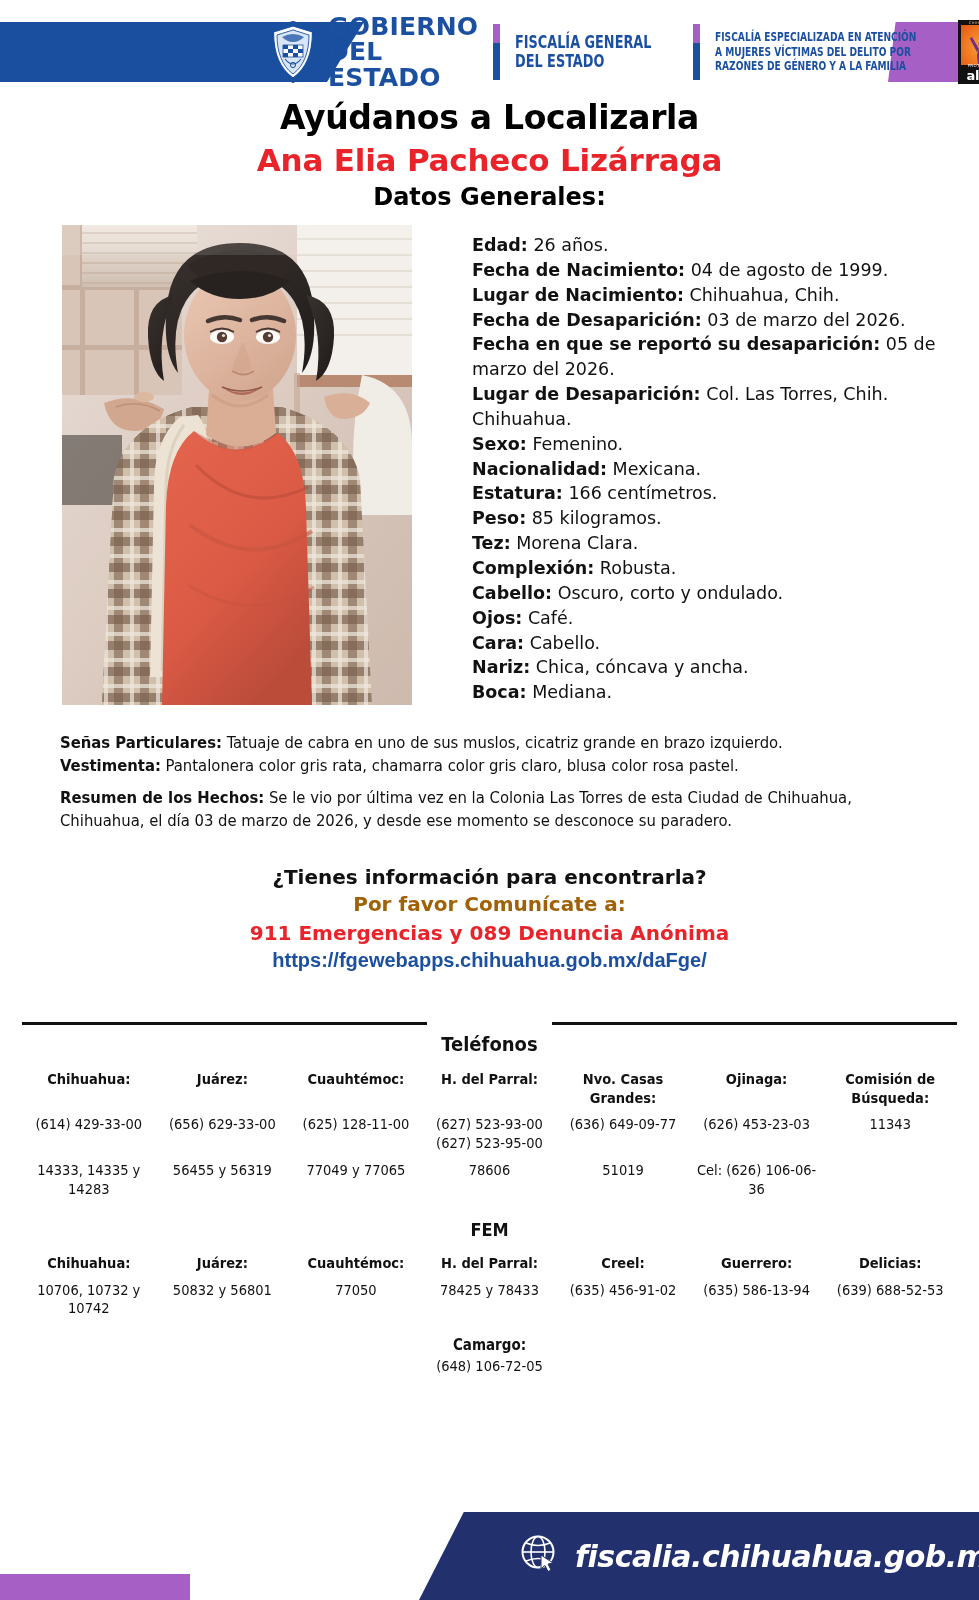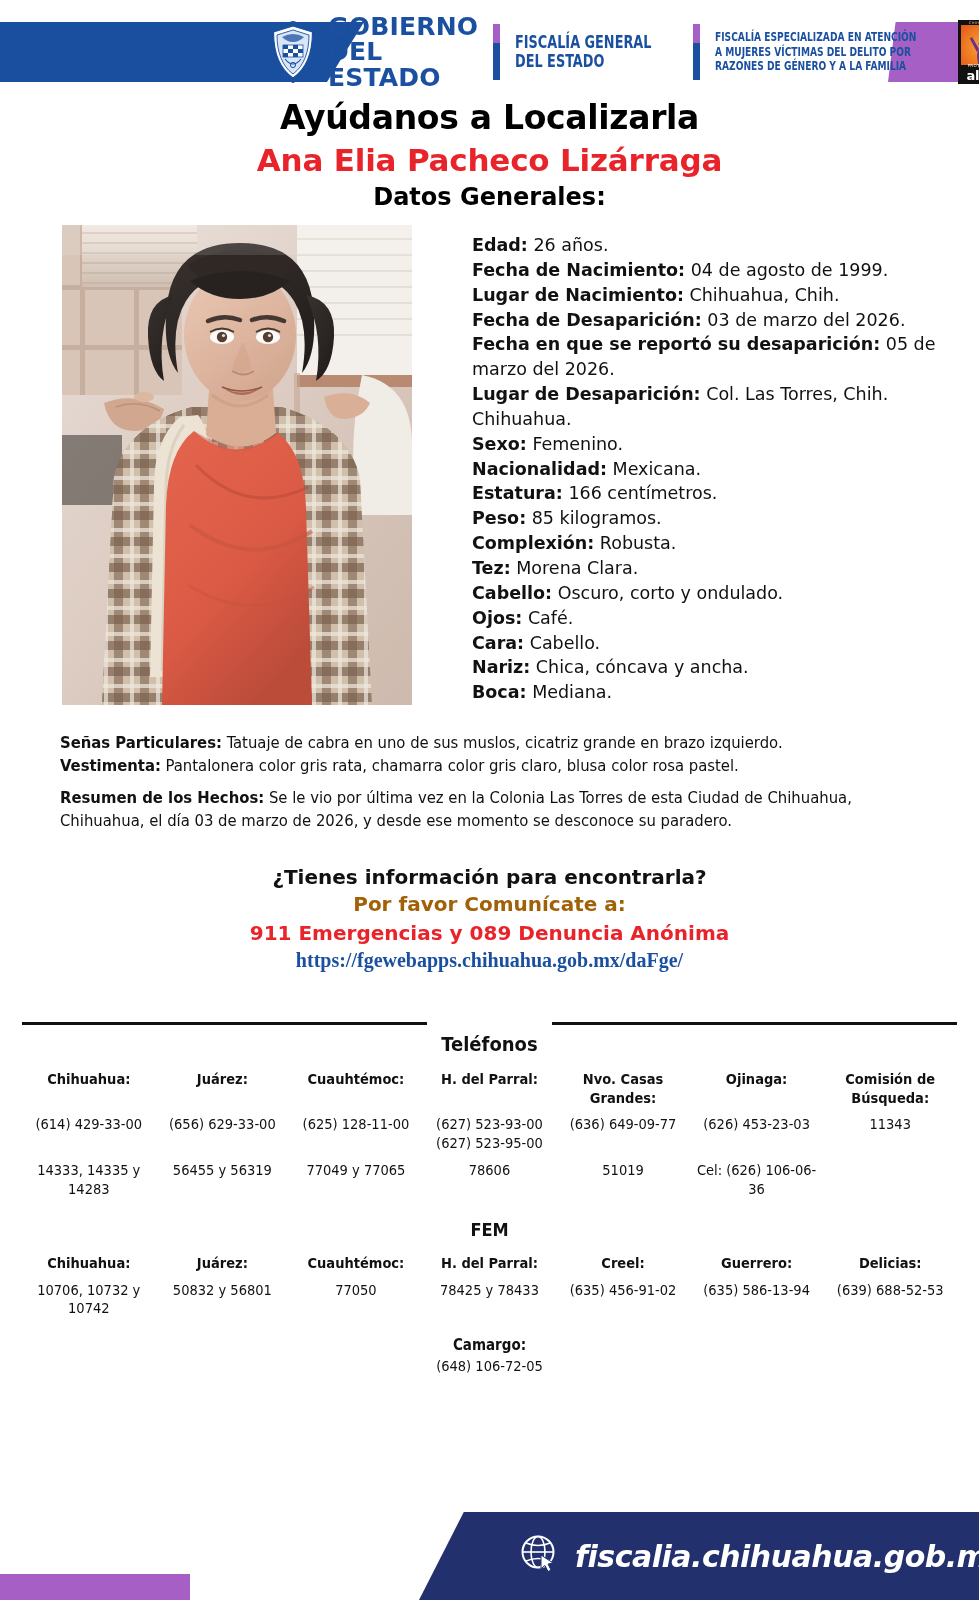--- a/index.html
+++ b/index.html
@@ -224,21 +224,21 @@
     margin-top: 3px;
   }
   .contact-911 {
     font-family: "DejaVu Sans", sans-serif;
     font-weight: 700;
     font-size: 20px;
     color: #e8242a;
     margin-top: 5px;
   }
   .contact-url {
-    font-family: Liberation Serif, serif;
+    font-family: Liberation Sans, sans-serif;
     font-weight: 700;
     font-size: 20px;
     color: #1b50a1;
     margin-top: 4px;
   }
 
   
   .tel-wrap {
     margin-top: 20px;
     padding: 0 22px;
@@ -539,22 +539,22 @@
       <div class="data-line"><b>Edad:</b> <span>26 años.</span></div>
       <div class="data-line"><b>Fecha de Nacimiento:</b> <span>04 de agosto de 1999.</span></div>
       <div class="data-line"><b>Lugar de Nacimiento:</b> <span>Chihuahua, Chih.</span></div>
       <div class="data-line"><b>Fecha de Desaparición:</b> <span>03 de marzo del 2026.</span></div>
       <div class="data-line"><b>Fecha en que se reportó su desaparición:</b> <span>05 de marzo del 2026.</span></div>
       <div class="data-line"><b>Lugar de Desaparición:</b> <span>Col. Las Torres, Chih. Chihuahua.</span></div>
       <div class="data-line"><b>Sexo:</b> <span>Femenino.</span></div>
       <div class="data-line"><b>Nacionalidad:</b> <span>Mexicana.</span></div>
       <div class="data-line"><b>Estatura:</b> <span>166 centímetros.</span></div>
       <div class="data-line"><b>Peso:</b> <span>85 kilogramos.</span></div>
+      <div class="data-line"><b>Tez:</b> <span>Morena Clara.</span></div>
       <div class="data-line"><b>Complexión:</b> <span>Robusta.</span></div>
-      <div class="data-line"><b>Tez:</b> <span>Morena Clara.</span></div>
       <div class="data-line"><b>Cabello:</b> <span>Oscuro, corto y ondulado.</span></div>
       <div class="data-line"><b>Ojos:</b> <span>Café.</span></div>
       <div class="data-line"><b>Cara:</b> <span>Cabello.</span></div>
       <div class="data-line"><b>Nariz:</b> <span>Chica, cóncava y ancha.</span></div>
       <div class="data-line"><b>Boca:</b> <span>Mediana.</span></div>
     </div>
   </div>
 
   <div class="notes">
     <div class="note-line">

